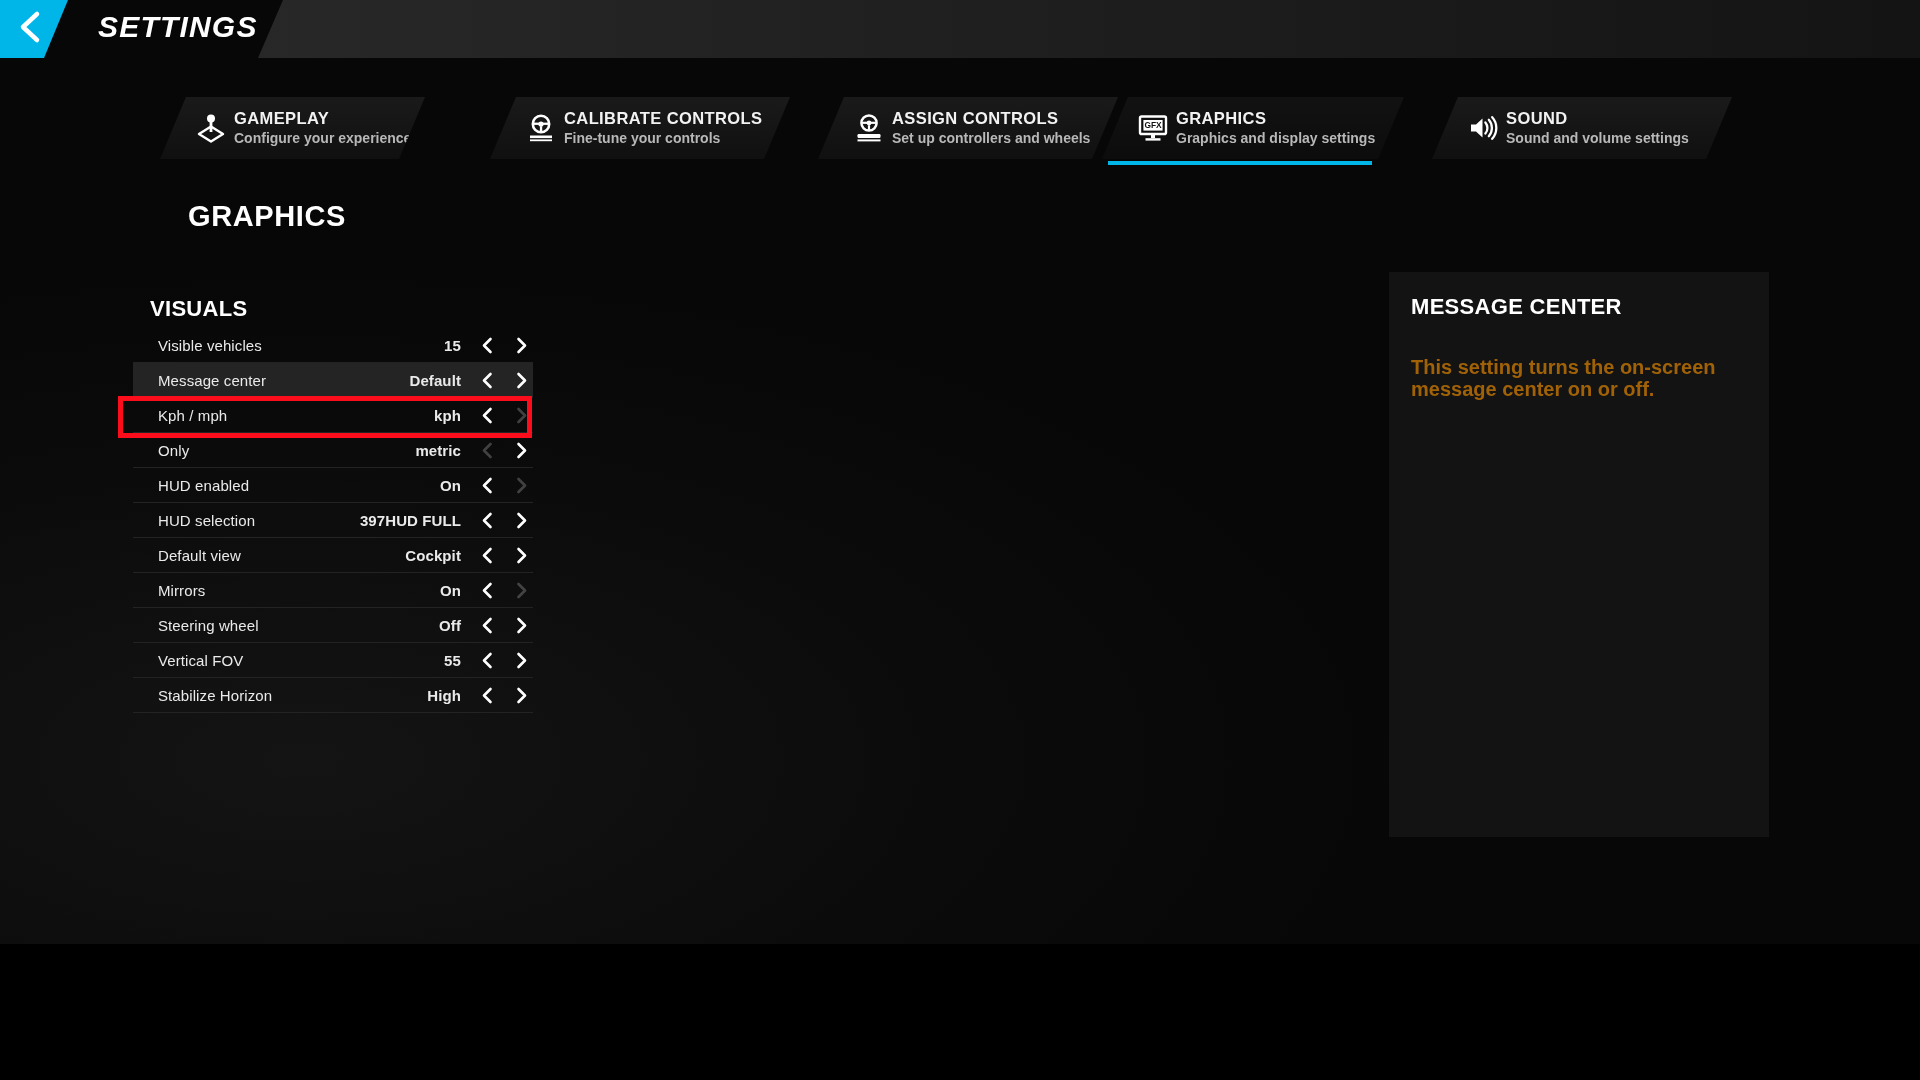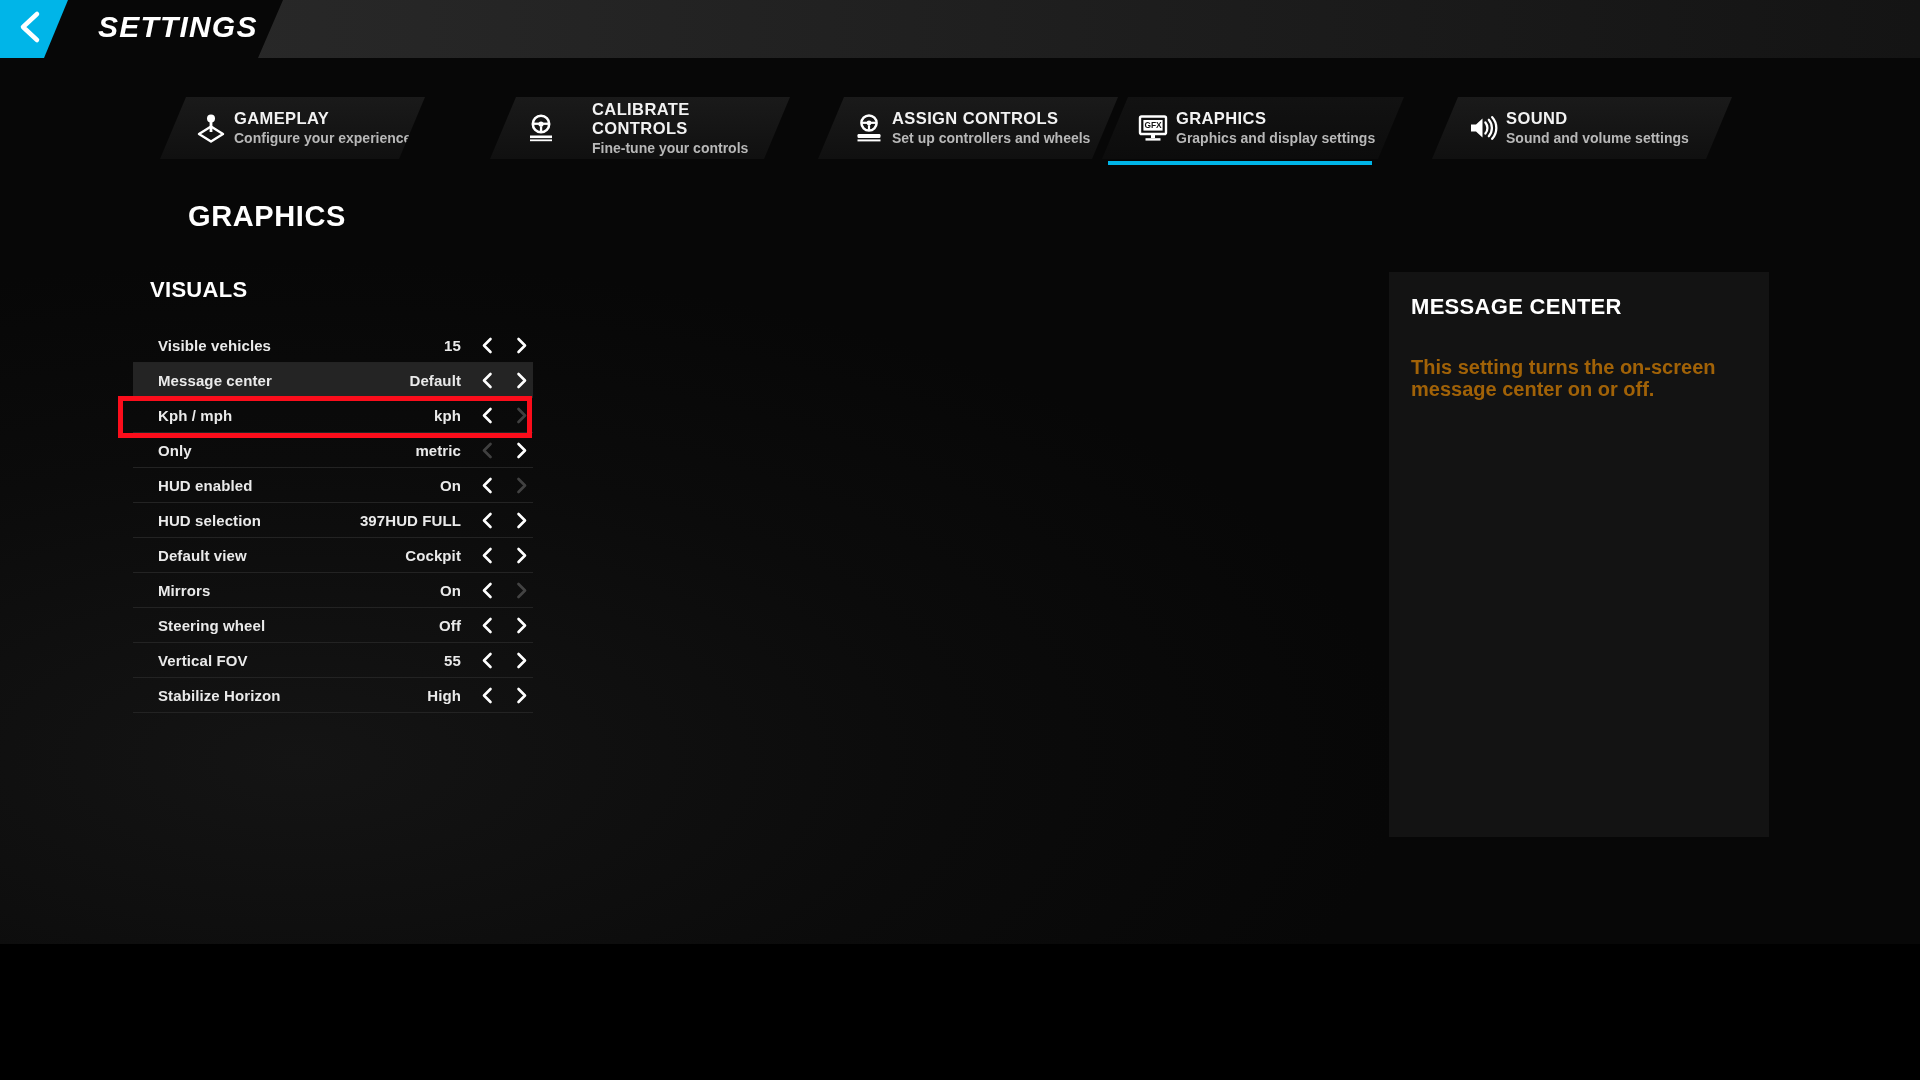--- a/index.html
+++ b/index.html
@@ -52,31 +52,31 @@
   .tab-underline { position:absolute; height:4px; background:#00b5e8; bottom:0; }
 
   
   .page-title {
     position:absolute; left:188px; top:200px;
     font-size:29px; font-weight:700; color:#fff; letter-spacing:.6px;
   }
 
   
   .section-title {
-    position:absolute; left:150px; top:277px;
+    position:absolute; left:150px; top:296px;
     font-size:22px; font-weight:600; color:#ffffff; letter-spacing:.3px;text-align:center;
   }
   .list { position:absolute; left:133px; top:328px; width:400px; }
   .row {
     position:relative; height:35px; display:flex; align-items:center;
     border-bottom:1px solid #232323;
     padding:0 0 0 25px;
   }
   .row.sel { background:#242424; }
-  .row .label { font-size:15px; font-weight:700; color:#eaeaea; flex:1; letter-spacing:.1px; }
+  .row .label { font-size:15px; font-weight:400; color:#eaeaea; flex:1; letter-spacing:.1px; }
   .row .value { font-size:15px; font-weight:600; color:#eaeaea; text-align:right; padding-right:14px; letter-spacing:.1px; }
   .arrows { display:flex; align-items:center; gap:0px; width:58px; justify-content:space-between; }
   .arrow { width:24px; height:30px; display:flex; align-items:center; justify-content:center; cursor:pointer; }
   .arrow.dim { opacity:.22; }
 
   
   .redbox {
     position:absolute; left:118px; top:396px; width:414px; height:42px;
     border:5px solid #fb0d1b; pointer-events:none;
   }
@@ -113,21 +113,21 @@
       <circle cx="15" cy="5.5" r="4" fill="#ffffff"></circle>
       <rect x="13.6" y="8" width="2.8" height="11" fill="#ffffff"></rect>
       <path d="M15 13.5 L27 21 L15 28.5 L3 21 Z" fill="none" stroke="#ffffff" stroke-width="2.4" stroke-linejoin="round"></path>
     </svg>
         </div>
         <div class="txt">
           <div class="t1">GAMEPLAY</div>
           <div class="t2">Configure your experience</div>
         </div>
       </div>
-      <div class="tab" style="left: 490px; width: 300px; clip-path: polygon(26px 0px, 300px 0px, 274px 62px, 0px 62px); gap: 28px;">
+      <div class="tab" style="left: 490px; width: 300px; clip-path: polygon(26px 0px, 300px 0px, 274px 62px, 0px 62px);">
         <div class="ic" style="margin-left:28px">
           <svg width="30" height="30" viewBox="0 0 30 30">
       <circle cx="15" cy="11" r="8.2" fill="none" stroke="#ffffff" stroke-width="2.6"></circle>
       <circle cx="15" cy="11" r="2.6" fill="#ffffff"></circle>
       <rect x="7.2" y="9.6" width="6" height="2.3" fill="#ffffff"></rect>
       <rect x="16.8" y="9.6" width="6" height="2.3" fill="#ffffff"></rect>
       <rect x="13.9" y="13.2" width="2.3" height="5" fill="#ffffff"></rect>
       <rect x="4" y="22.5" width="22" height="2.6" fill="#ffffff"></rect>
       <rect x="4" y="26.4" width="22" height="1.8" fill="#ffffff"></rect>
     </svg>

